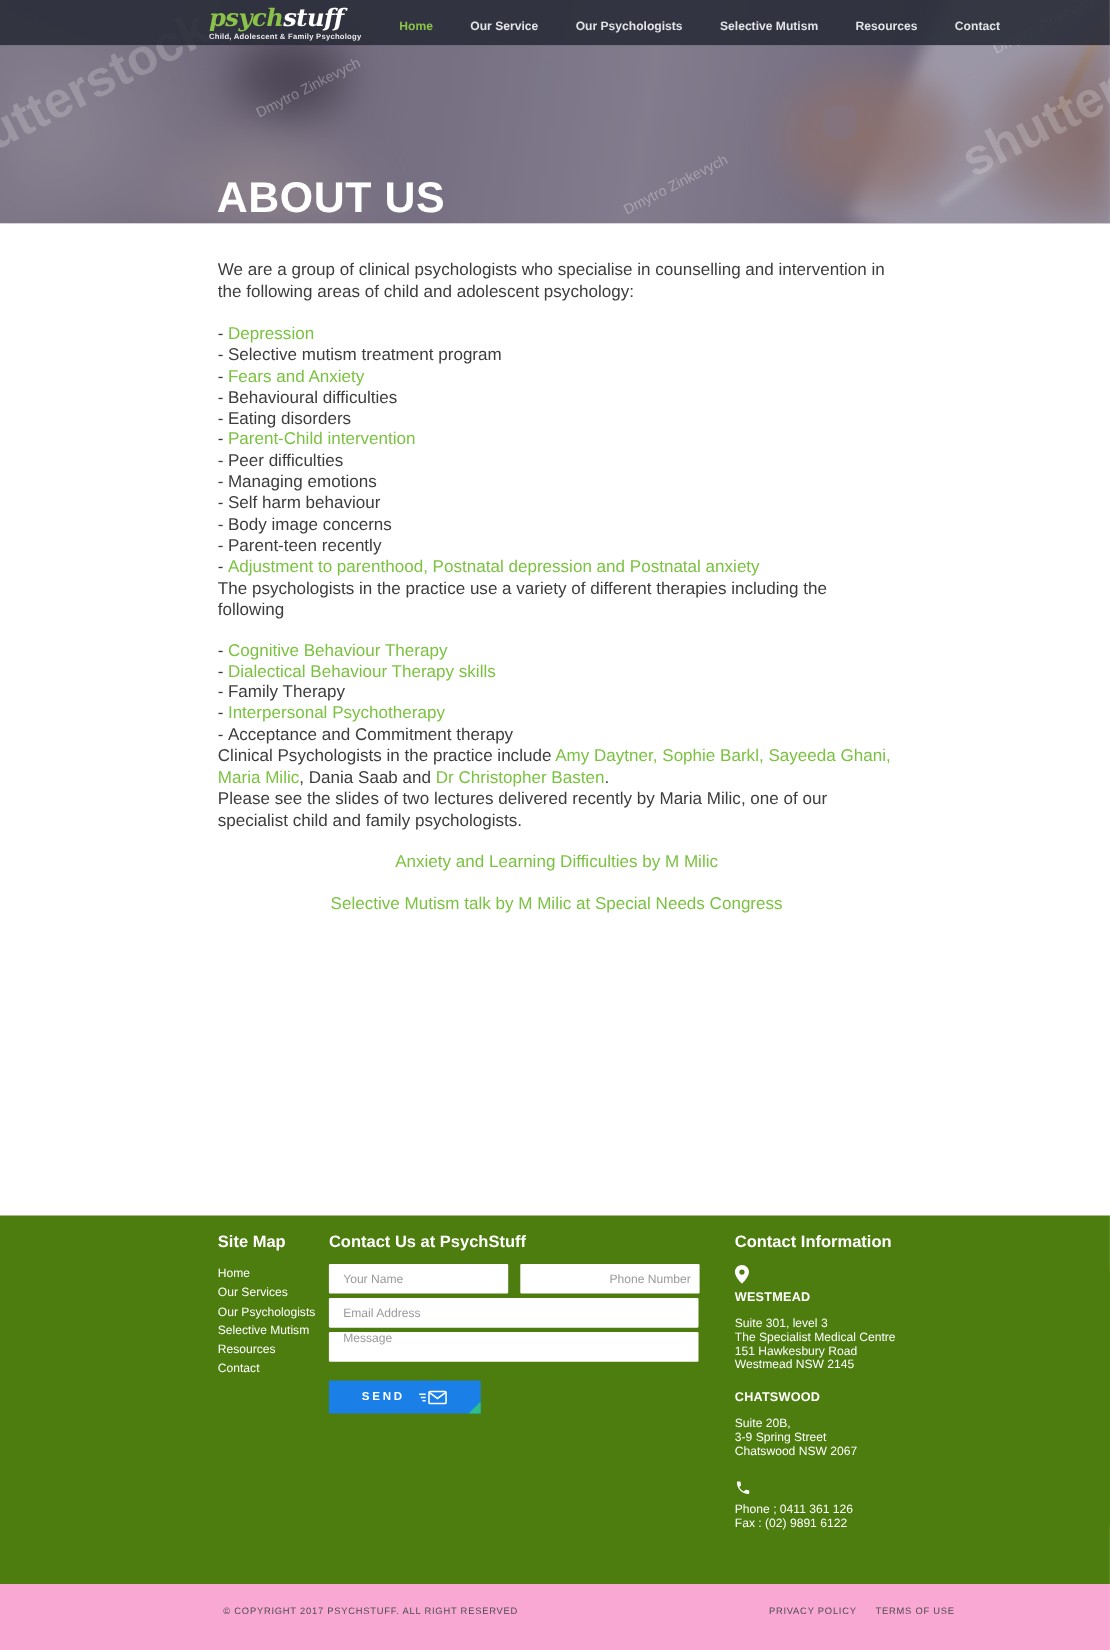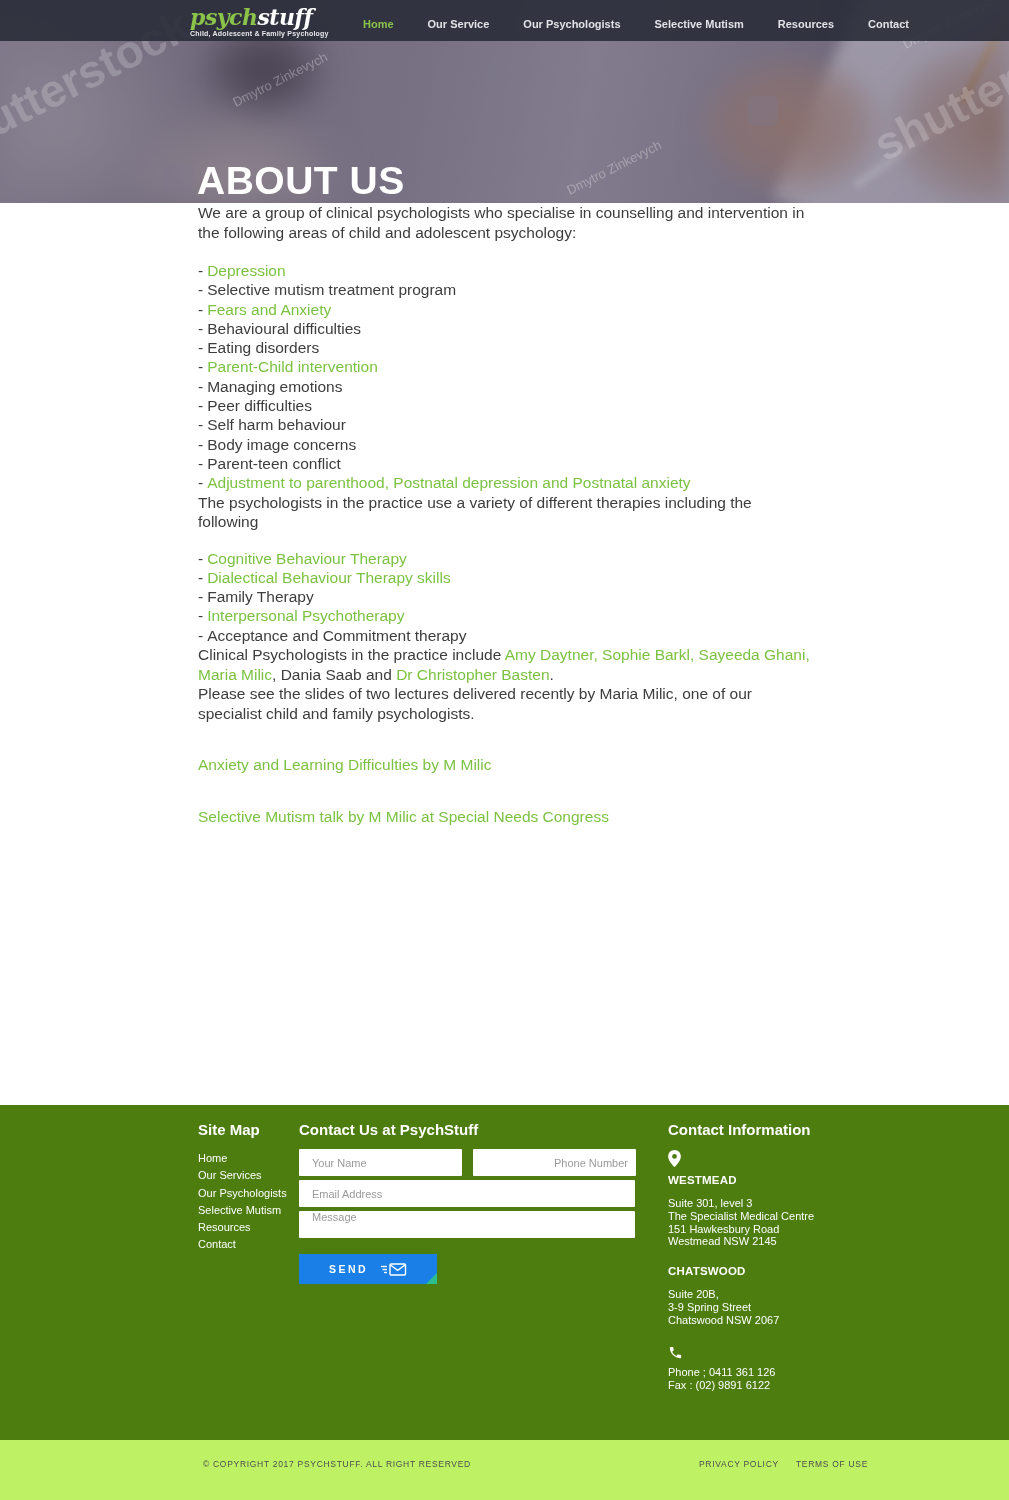--- a/index.html
+++ b/index.html
@@ -49,29 +49,29 @@
   .logo-tag { font-size:7px; color:#e8e8ec; font-weight:bold; letter-spacing:0.2px; margin-top:1px; }
   .nav { position:absolute; left:346px; top:0; height:47px; display:flex; align-items:center; }
   .nav a { padding:0 17px; font-size:11px; color:#e2e3e7; text-decoration:none; font-weight:bold; }
   .nav a.active { color:#8bc34a; }
 
   .hero h1 { position:absolute; left:197px; bottom:0; margin:0; z-index:5;
         font-size:39px; font-weight:bold; color:#ffffff; letter-spacing:0.5px; }
 
   
   .main-wrap { height:902px; }
-  .main { width:616px; margin-left:198px; 
+  .main { width:616px; margin-left:198px; padding-top:33px;
         color:#3d3d3d; font-size:15.5px; line-height:19.5px; }
   .main p { margin:0; }
   .list { list-style:none; margin:19px 0 0 0; padding:0; }
   .list li { line-height:19.3px; }
   .dash { margin-right:4px; }
   .glink { color:#7cc242; text-decoration:none; cursor:pointer; }
   .mt19 { margin-top:19px; } .mt17 { margin-top:17px; }
-  .lecture { display:block; margin-top:32px; line-height:19.5px; }
+  .lecture { display:block; margin-top:18px; line-height:19.5px;text-align:center; }
 
   
   .footer { position:relative; width:1009px; height:335px; background:#4d7c0f; color:#fff; }
   .footer h3 { margin:0; font-size:15px; font-weight:bold; }
   .col-sitemap { position:absolute; left:198px; top:16px; }
   .col-sitemap nav { margin-top:12px; }
   .col-sitemap a { display:block; font-size:11px; color:#fff; text-decoration:none; line-height:17.3px; }
   .col-form { position:absolute; left:299px; top:16px; width:336px; }
   .frm-row { display:flex; gap:11px; margin-top:11px; }
   .col-form input, .col-form textarea {
@@ -91,21 +91,21 @@
   .col-info { position:absolute; left:668px; top:16px; width:230px; }
   .icn { display:block; margin-top:12px; }
   .loc-name { font-size:11.5px; font-weight:bold; margin-top:7px; letter-spacing:0.2px; }
   .loc-name.second { margin-top:17px; }
   .loc-lines { margin-top:11px; font-size:11px; line-height:12.8px; }
   .loc-lines div { margin:0; }
   .phone-icn { display:block; margin-top:18px; }
   .tel { margin-top:6px; font-size:11px; line-height:13.5px; }
 
   
-  .bottombar { position:relative; height:60px; background:#bef264; }
+  .bottombar { position:relative; height:60px; background:#f9a8d4; }
   .copy { position:absolute; left:203px; top:19px; font-size:8.5px; letter-spacing:0.7px; color:#4d4d4d; }
   .legal { position:absolute; left:699px; top:19px; display:flex; gap:17px; }
   .legal a { font-size:8.5px; letter-spacing:0.7px; color:#4d4d4d; text-decoration:none; cursor:pointer; }
 </style>
 </head>
 <body>
 
 <div class="page">
 
   <div class="hero">
@@ -148,25 +148,25 @@
     <div class="main">
       <p class="intro">We are a group of clinical psychologists who specialise in counselling and intervention in the following areas of child and adolescent psychology:</p>
 
       <ul class="list">
         <li><span class="dash">-</span><a class="glink">Depression</a></li>
         <li><span class="dash">-</span><span>Selective mutism treatment program</span></li>
         <li><span class="dash">-</span><a class="glink">Fears and Anxiety</a></li>
         <li><span class="dash">-</span><span>Behavioural difficulties</span></li>
         <li><span class="dash">-</span><span>Eating disorders</span></li>
         <li><span class="dash">-</span><a class="glink">Parent-Child intervention</a></li>
+        <li><span class="dash">-</span><span>Peer difficulties</span></li>
         <li><span class="dash">-</span><span>Managing emotions</span></li>
-        <li><span class="dash">-</span><span>Peer difficulties</span></li>
         <li><span class="dash">-</span><span>Self harm behaviour</span></li>
         <li><span class="dash">-</span><span>Body image concerns</span></li>
-        <li><span class="dash">-</span><span>Parent-teen conflict</span></li>
+        <li><span class="dash">-</span><span>Parent-teen recently</span></li>
         <li><span class="dash">-</span><a class="glink">Adjustment to parenthood, Postnatal depression and Postnatal anxiety</a></li>
       </ul>
 
       <p class="mt19">The psychologists in the practice use a variety of different therapies including the following</p>
 
       <ul class="list mt17">
         <li><span class="dash">-</span><a class="glink">Cognitive Behaviour Therapy</a></li>
         <li><span class="dash">-</span><a class="glink">Dialectical Behaviour Therapy skills</a></li>
         <li><span class="dash">-</span><span>Family Therapy</span></li>
         <li><span class="dash">-</span><a class="glink">Interpersonal Psychotherapy</a></li>

